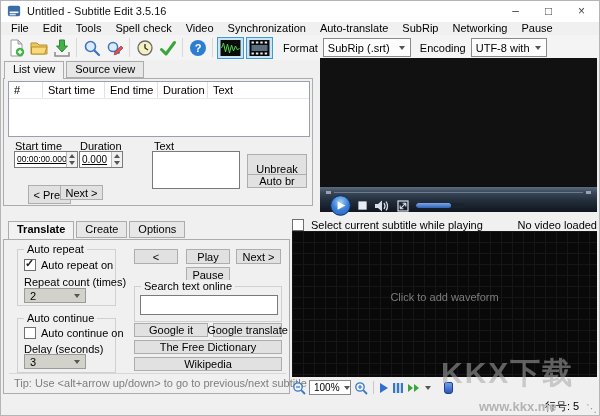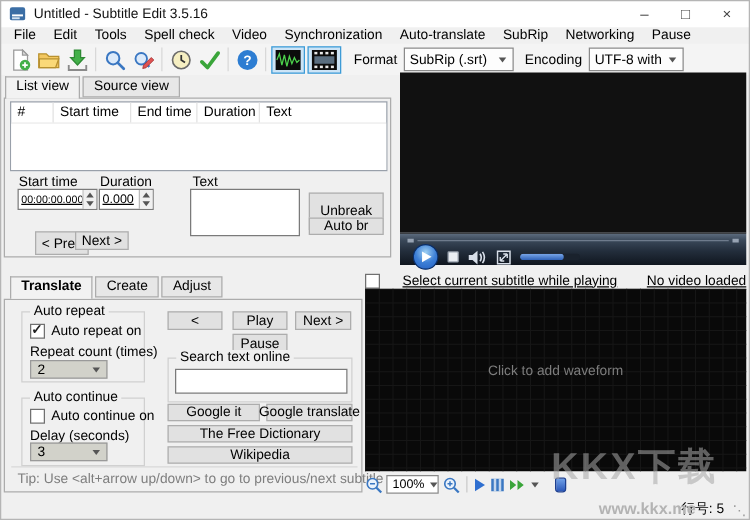--- a/index.html
+++ b/index.html
@@ -78,21 +78,21 @@
   .seekbar{position:absolute;top:2px;left:4px;right:4px;height:6px;}
   .seek-line{position:absolute;top:3px;left:10px;right:10px;height:1px;background:#6e7b8c;}
   .seek-end{position:absolute;top:2px;width:5px;height:3px;background:#97a3b3;}
   .vc-row{position:absolute;left:10px;top:8px;display:flex;align-items:center;gap:7px;}
   .play-button{width:21px;height:21px;}
   .stop-button{width:9px;height:9px;background:#e9edf2;border:1px solid #9aa3af;border-radius:1px;}
   .vol-slider{width:48px;height:5px;border-radius:3px;background:#1a222d;position:relative;overflow:hidden;}
   .vol-fill{position:absolute;left:0;top:0;bottom:0;width:72%;background:linear-gradient(180deg,#7aa7e8,#2f62b8);border-radius:3px;}
 
   
-  .subtitle-play-row{position:absolute;left:292px;top:218px;width:305px;height:13px;display:flex;align-items:center;gap:18px;text-decoration:underline;}
+  .subtitle-play-row{position:absolute;left:292px;top:218px;width:305px;height:13px;display:flex;align-items:center;gap:7px;}
   .no-video{margin-left:auto;white-space:nowrap;}
   .waveform{position:absolute;left:292px;top:231px;width:305px;height:146px;background-color:var(--waveform_bg,#090909);background-image:linear-gradient(#161616 1px,transparent 1px),linear-gradient(90deg,#161616 1px,transparent 1px);background-size:11px 11px;display:flex;align-items:center;justify-content:center;}
   .wf-text{color:#7d7d7d;margin-top:-14px;}
   .wf-toolbar{position:absolute;left:292px;top:379px;height:17px;display:flex;align-items:center;gap:3px;}
   .wf-btn{background:transparent;border:none;padding:0;display:flex;align-items:center;}
   .wf-combo{width:42px;height:15px;background:#fff;border:1px solid #8a8a8a;display:flex;align-items:center;padding-left:4px;font-size:10px;}
   .wf-sep{width:1px;height:13px;background:#c9c9c9;margin:0 2px;}
   .pos-marker{width:9px;height:12px;margin-left:5px;background:linear-gradient(#6fa0e8,#2b57b8);border:1px solid #1d3f8f;border-radius:2px 2px 3px 3px;}
 
   
@@ -258,21 +258,21 @@
   <div class="textarea" style="left:148px;top:72px;width:88px;height:38px"></div>
   <button class="btn" style="left:243px;top:75px;width:60px;height:30px">Unbreak</button>
   <button class="btn" style="left:243px;top:95px;width:60px;height:14px">Auto br</button>
   <button class="btn" style="left:24px;top:106px;width:43px;height:19px">&lt; Prev</button>
   <button class="btn" style="left:56px;top:106px;width:43px;height:15px">Next &gt;</button>
 </div>
 
 <div class="tabstrip" style="top:221px;left:8px;">
   <span class="tab sel" style="font-weight:bold">Translate</span>
   <span class="tab">Create</span>
-  <span class="tab">Adjust</span>
+  <span class="tab">Options</span>
 </div>
 <div class="tabpage tabpage-translate">
 
   <div class="group" style="left:13px;top:9px;width:99px;height:57px">
     <span class="group-label">Auto repeat</span>
     <div class="chk-row" style="left:6px;top:9px">
       <span class="checkbox checked"></span>
       <span>Auto repeat on</span>
     </div>
     <span class="lbl" style="left:6px;top:26px">Repeat count (times)</span>

